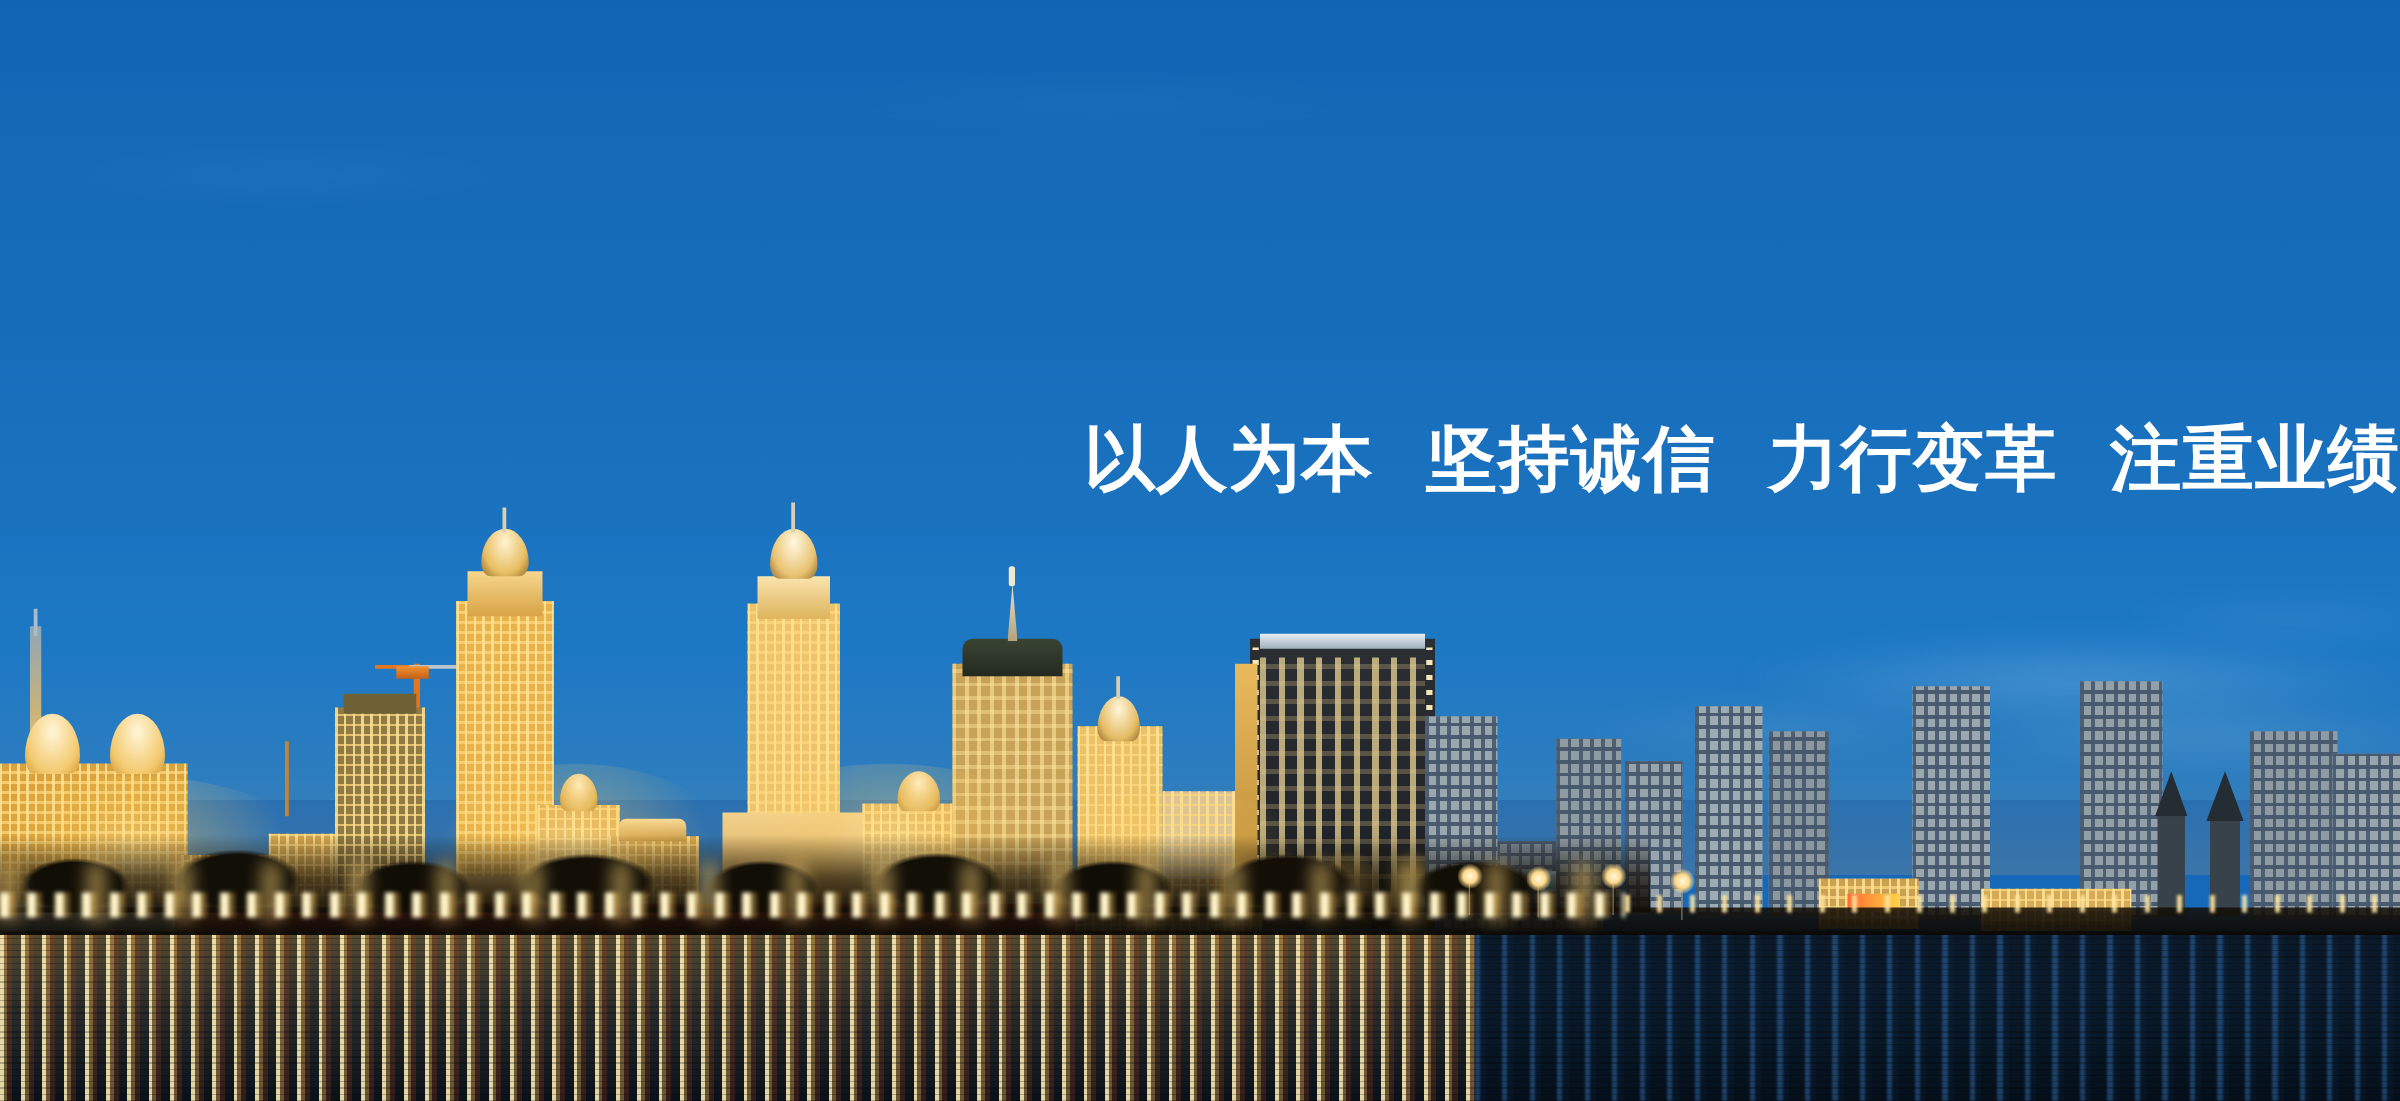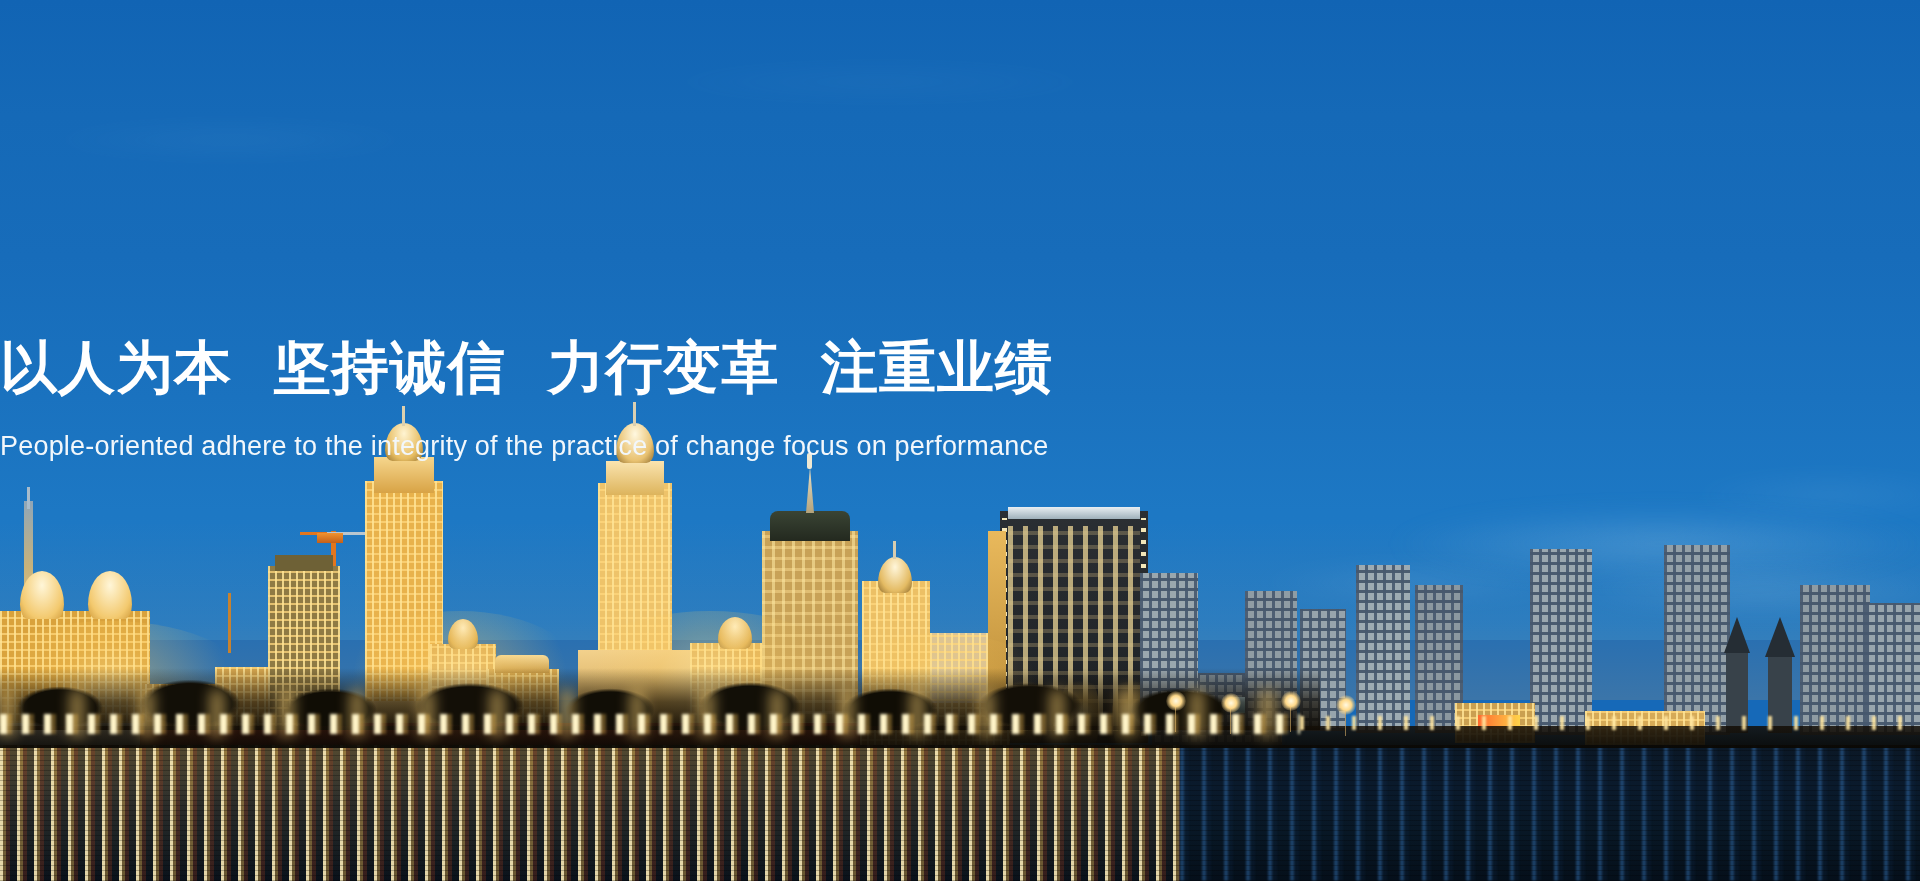--- a/index.html
+++ b/index.html
@@ -33,21 +33,21 @@
   .cl5{ left:20px;  top:120px; width:420px; height:40px; opacity:.25; }
   .cl6{ left:620px; top:60px;  width:520px; height:44px; opacity:.18; }
   .haze{
     position:absolute; left:0; top:520px; width:1920px; height:180px;
     background:linear-gradient(180deg, rgba(255,200,120,0) 0%, rgba(255,190,110,.06) 55%, rgba(255,180,90,.16) 100%);
   }
 
   
   .textwrap{
     position:absolute; left:0; top:336px; width:1920px;
-    text-align:left; z-index:40;
+    text-align:right; z-index:40;
   }
   .headline{
     color:#ffffff;
     font-size:57px;
     font-weight:700;
     letter-spacing:1px;
     line-height:1.12;
     white-space:pre;
     font-family:"DejaVu Sans","Liberation Sans",sans-serif;
   }
@@ -373,16 +373,15 @@
 
   <div class="water">
     <div class="waterL"></div>
     <div class="streaks"></div>
     <div class="streaksR"></div>
     <div class="wripple"></div>
   </div>
 
   <div class="textwrap">
     <div class="headline">以人为本  坚持诚信  力行变革  注重业绩</div>
-    <div class="subtitle">People-oriented adhere to the integrity of the practice of change focus on performance</div>
   </div>
 
 </div>
 
 </body></html>

